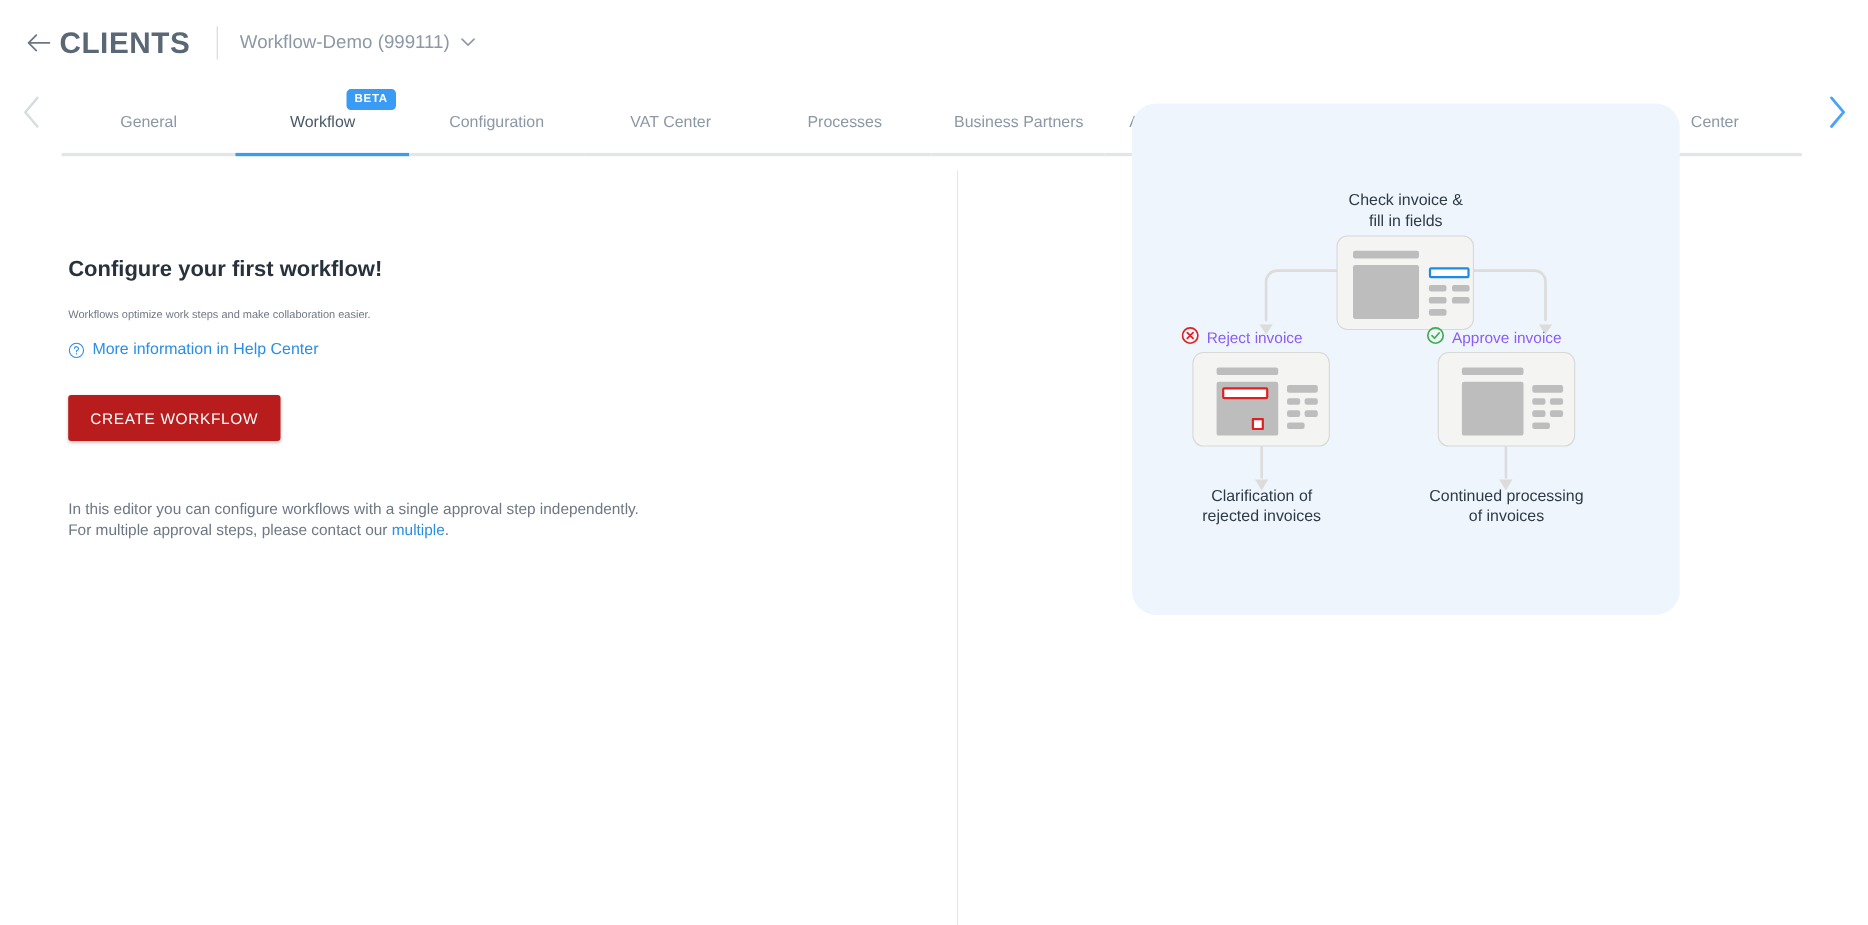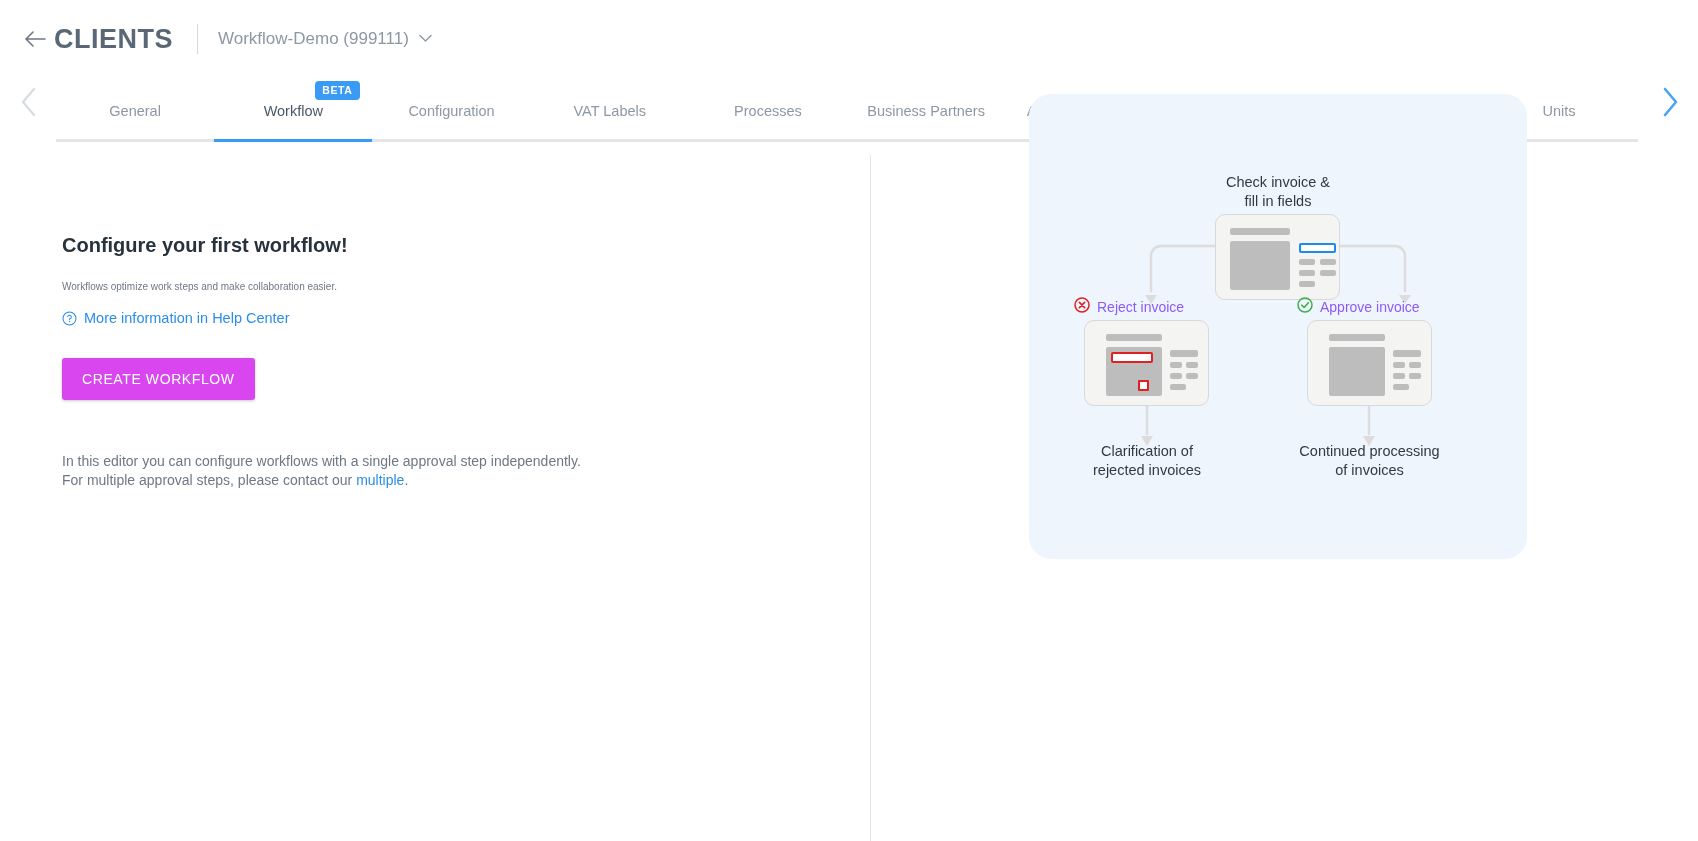--- a/index.html
+++ b/index.html
@@ -107,21 +107,21 @@
     display: inline-flex; align-items: center; gap: 7px;
     font-size: 14.5px; color: #2a8ee8; cursor: pointer;
     text-decoration: none;
   }
   .help-icon {
     width: 15px; height: 15px; flex: none;
     display: inline-flex; align-items: center; justify-content: center;
   }
   .cta {
     display: inline-block; margin-top: 28px;
-    background: #d946ef; color: #ffffff;
+    background: #b91c1c; color: #ffffff;
     font-size: 14px; letter-spacing: 0.6px;
     padding: 13px 20px 13px 20px;
     border: none; border-radius: 3px; cursor: pointer;
     box-shadow: 0 1px 3px rgba(0,0,0,0.22);
     font-family: "Liberation Sans", sans-serif;
   }
   .foot-note {
     margin-top: 52px; font-size: 14px; color: #6e7884; line-height: 1.42;
   }
   .foot-note a { color: #2a8ee8; text-decoration: none; cursor: pointer; }
@@ -212,21 +212,21 @@
       <div class="tab-label">Workflow</div>
       <div class="tab-underline"></div>
     </div>
 
     <div class="tab">
       <div class="tab-label">Configuration</div>
       <div class="tab-underline"></div>
     </div>
 
     <div class="tab">
-      <div class="tab-label">VAT Labels</div>
+      <div class="tab-label">VAT Center</div>
       <div class="tab-underline"></div>
     </div>
 
     <div class="tab">
       <div class="tab-label">Processes</div>
       <div class="tab-underline"></div>
     </div>
 
     <div class="tab">
       <div class="tab-label">Business Partners</div>
@@ -242,21 +242,21 @@
       <div class="tab-label">Cost Centers</div>
       <div class="tab-underline"></div>
     </div>
 
     <div class="tab">
       <div class="tab-label">Cost Units</div>
       <div class="tab-underline"></div>
     </div>
 
     <div class="tab">
-      <div class="tab-label">Units</div>
+      <div class="tab-label">Center</div>
       <div class="tab-underline"></div>
     </div>
   </div>
 
   <div class="tab-nav right">
     <svg width="17" height="30" viewBox="0 0 17 30" aria-hidden="true">
       <path d="M3 2 L14 15 L3 28" stroke="#4ca3f5" stroke-width="2.6" fill="none" stroke-linecap="round" stroke-linejoin="round"></path>
     </svg>
   </div>
 </div>

